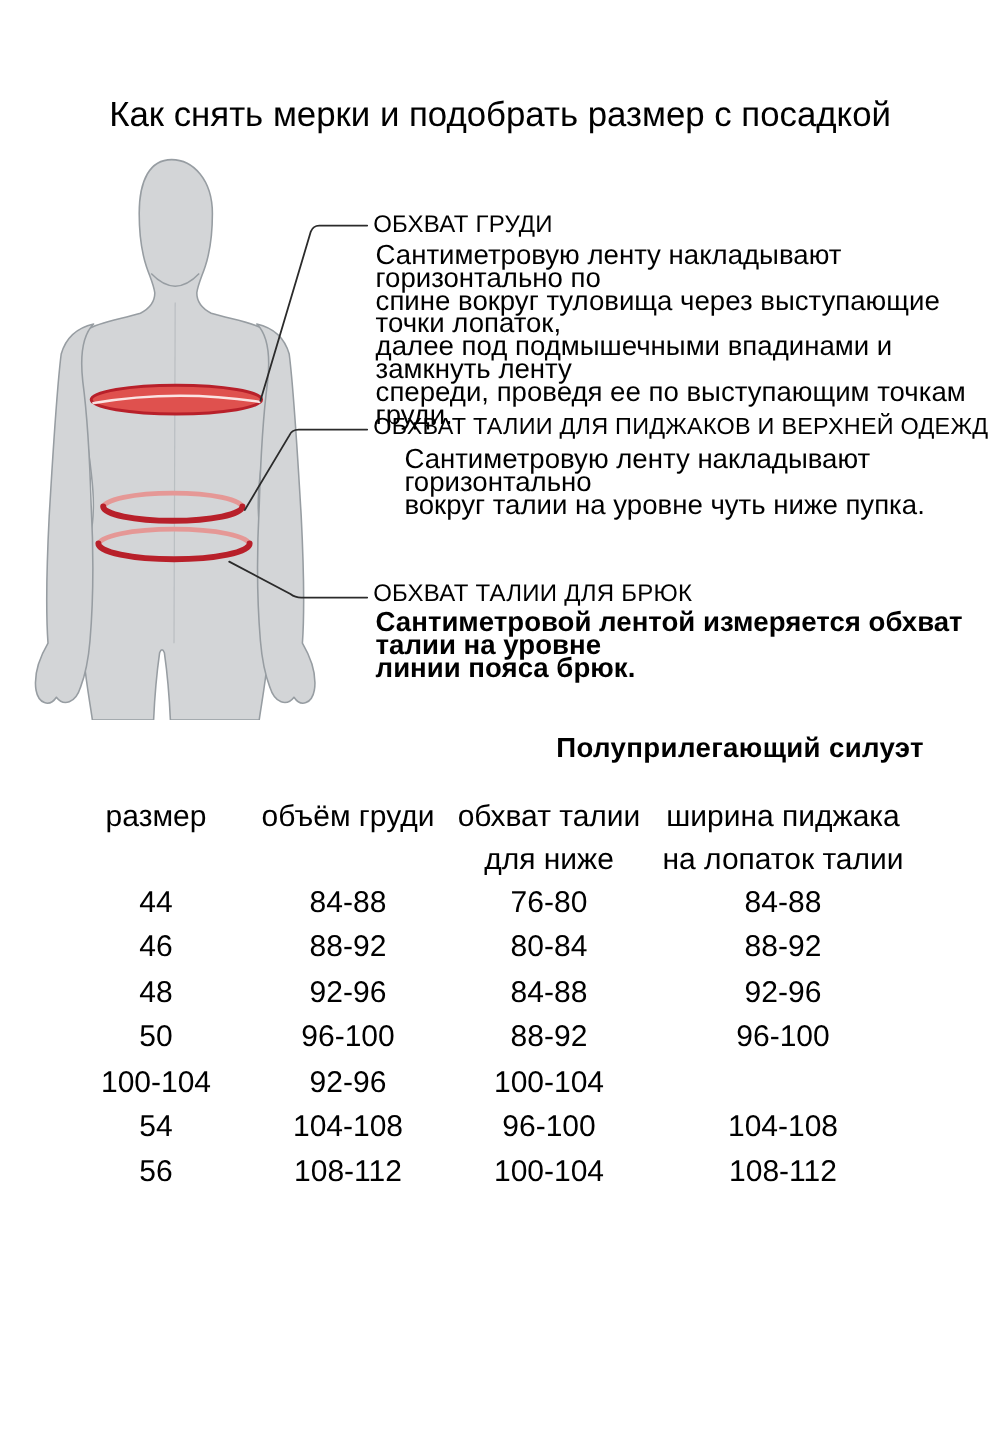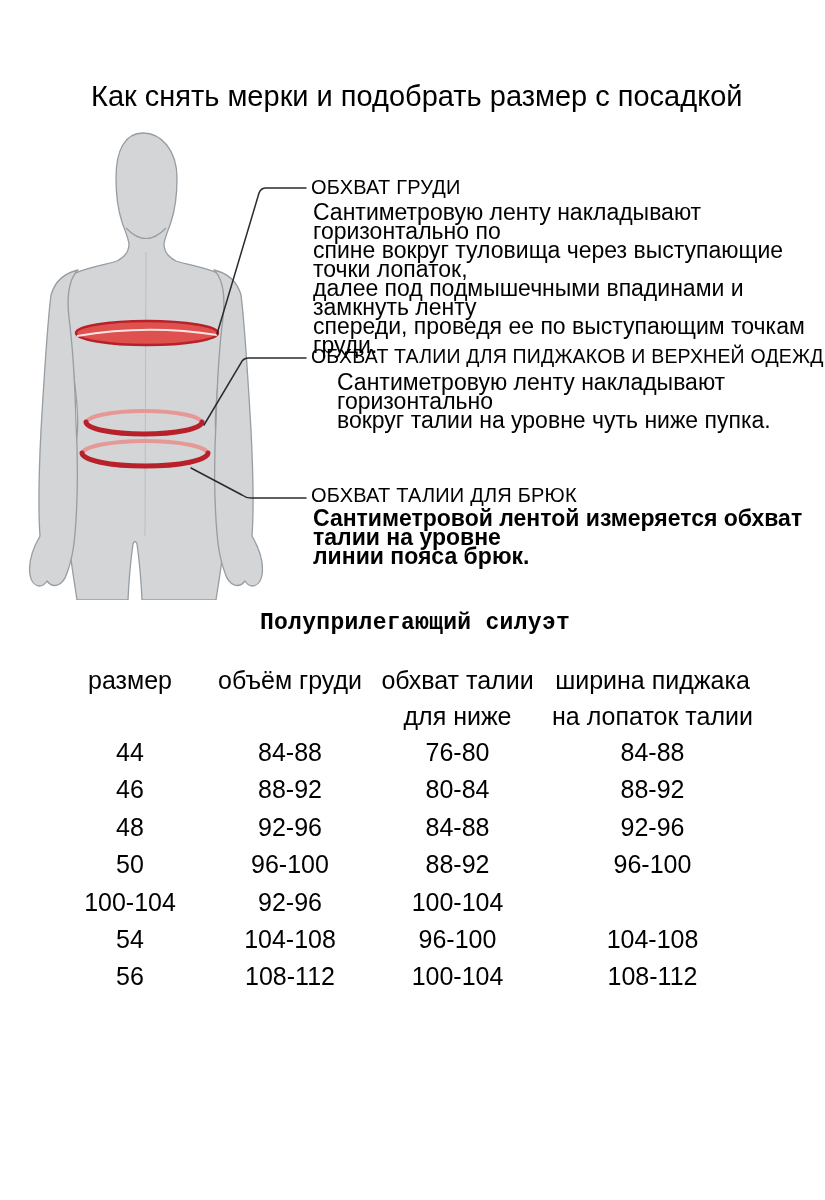--- a/index.html
+++ b/index.html
@@ -24,21 +24,21 @@
   }
   #m-heading-0 { top:176px; }
   #m-desc-0    { top:203px; }
   #m-heading-1 { top:345px; font-size:19.5px; }
   #m-desc-1    { top:373px;margin-left:24px; }
   #m-heading-2 { top:484px; }
   #m-desc-2    { top:509px;font-weight:bold; }
 
   .table-title {
     position:absolute; left:60px; top:610px; width:710px;
-    text-align:center; font-size:23px; font-weight:bold; letter-spacing:0.3px;font-family:Liberation Mono, monospace;
+    text-align:right; font-size:23px; font-weight:bold; letter-spacing:0.3px;
   }
   .size-table { position:absolute; left:60px; top:662px; width:710px; font-size:25px; }
   .s-row { display:grid; grid-template-columns:140px 180px 155px 235px; }
   .s-row.header div {
     text-align:center; white-space:pre-line; line-height:36px; height:72px;
     vertical-align:top;
   }
   .s-row.data div {
     text-align:center; height:37.4px; line-height:37.4px;
   }

